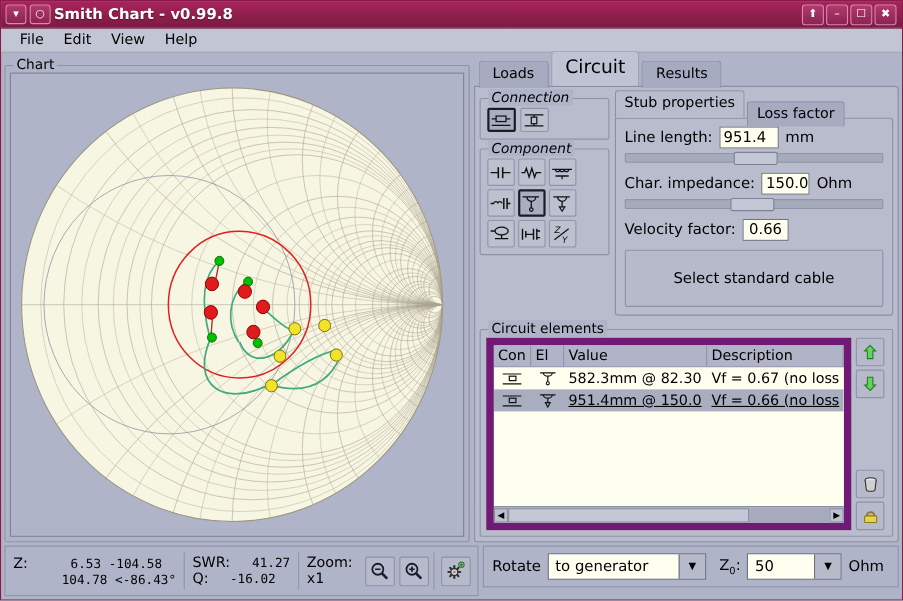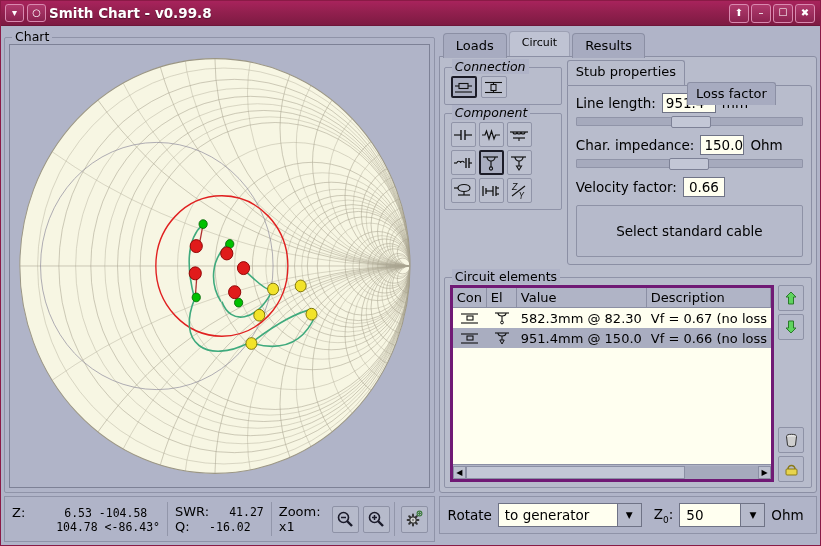--- a/index.html
+++ b/index.html
@@ -51,21 +51,21 @@
   
   .chart-group { flex:1; display:flex; }
   .chart-area { flex:1; margin:6px 4px 4px 4px; background:#b0b4c8;
      border:1px solid #7d8196; position:relative; overflow:hidden; }
 
   
   .tabrow { display:flex; align-items:flex-end; height:27px; padding-left:4px; gap:2px; }
   .tab { padding:4px 12px 5px 12px; font-size:13px;
      background:#a7abc0; border:1px solid #8b8fa4; border-bottom:none;
      border-radius:4px 4px 0 0; position:relative; top:2px; }
-  .tab.active { background:#bfc3d3; top:0; padding-bottom:7px; font-size:11px;
+  .tab.active { background:#bfc3d3; top:0; padding-bottom:7px; font-size:17px;
      border-color:#9da1b4; z-index:3; }
 
   .panel { flex:1; display:flex; flex-direction:column;
      background:#b8bccc; border:1px solid #8b8fa4; border-radius:0 3px 3px 3px;
      padding:4px; gap:2px; }
 
   .toprow { display:flex; gap:5px; }
 
   
   .iconbtn { width:26px; height:22px; background:#bcc0cf;
@@ -80,21 +80,21 @@
 
   .btnrow { display:flex; gap:4px; margin-top:6px; }
   .btn { background:#b6bacb; border:1px solid #8e92a6; border-radius:2px;
      padding:5px 0; text-align:center; font-size:13px; flex:1; }
   .btn.disabled { color:#9094a8; text-shadow:0 1px 0 #d2d6e4; }
 
   
   .stub-wrap { flex:1; display:flex; flex-direction:column; }
   .inner-tabrow { display:flex; align-items:flex-end; height:24px; gap:2px; }
   .itab { padding:3px 8px 4px 8px; font-size:13px; background:#a7abc0;
-     border:1px solid #8b8fa4; border-bottom:none; border-radius:3px 3px 0 0; top:20px; position:relative; }
+     border:1px solid #8b8fa4; border-bottom:none; border-radius:3px 3px 0 0; top:8px; position:relative; }
   .itab.active { background:#b8bccc; top:0; padding-bottom:6px; z-index:2; }
   .stub-panel { border:1px solid #8b8fa4; border-radius:0 3px 3px 3px;
      background:#b8bccc; padding:7px 8px; flex:1; }
 
   .field { display:flex; align-items:center; gap:6px; margin-bottom:2px; }
   .field .lbl { font-size:13.5px; }
   .textbox { background:#fffff0; border:1px solid #6f7386;
      padding:1px 3px; font-size:13.5px; height:20px; line-height:17px;
      overflow:hidden; white-space:nowrap; }
   .unit { font-size:13.5px; }
@@ -104,27 +104,27 @@
   .slider .thumb { position:absolute; top:-2px; width:40px; height:12px;
      background:#c3c7d6; border:1px solid #7d melhor; border:1px solid #7d8196; border-radius:2px; }
 
   .wide-btn { display:block; width:100%; background:#b6bacb; border:1px solid #8e92a6;
      border-radius:2px; padding:17px 0; text-align:center; font-size:13.5px; margin-top:8px; }
 
   
   .ce-group { margin-top:10px; flex:1; display:flex; }
   .ce-inner { flex:1; display:flex; padding:7px 5px 5px 5px; gap:4px; }
   .table-wrap { flex:1; display:flex; flex-direction:column;
-     border:3px solid #701a75; background:#fffff0; }
+     border:7px solid #701a75; background:#fffff0; }
   .thead { display:flex; background:#a9adc0; border-bottom:1px solid #8b8fa4; }
   .th { padding:2px 4px; font-size:13px; border-right:1px solid #8b8fa4;
      overflow:hidden; white-space:nowrap; background:#b0b4c6; }
   .tbody { flex:1; background:#fffff0; overflow:hidden; }
   .tr { display:flex; align-items:center; height:20px; }
-  .tr.sel { background:#a9adc0; }
+  .tr.sel { background:#a9adc0;text-decoration:underline; }
   .td { padding:0 4px; font-size:13px; overflow:hidden; white-space:nowrap;
      display:flex; align-items:center; }
   .hscroll { height:15px; background:#b0b4c6; border-top:1px solid #8b8fa4;
      display:flex; align-items:center; }
   .hs-arrow { width:13px; height:13px; background:#bcc0cf; border:1px solid #8b8fa4;
      font-size:8px; text-align:center; line-height:11px; }
   .hs-track { flex:1; height:13px; background:#a6aabd; position:relative; }
   .hs-thumb { position:absolute; left:0; top:0; height:13px; width:75%;
      background:#c3c7d6; border:1px solid #8b8fa4; }
 
@@ -163,20 +163,26 @@
     <div class="tb-btn">○</div>
     <div class="tb-title">Smith Chart - v0.99.8</div>
     <div class="tb-right">
       <div class="tb-btn">⬆</div>
       <div class="tb-btn">–</div>
       <div class="tb-btn">☐</div>
       <div class="tb-btn">✖</div>
     </div>
   </div>
 
+  <div class="menubar">
+    <div class="menu-item">File</div>
+    <div class="menu-item">Edit</div>
+    <div class="menu-item">View</div>
+    <div class="menu-item">Help</div>
+  </div>
 
   <div class="body">
 
     <div class="left">
       <div class="group chart-group">
         <span class="legend">Chart</span>
         <div class="chart-area">
           <svg width="100%" height="100%" viewBox="0 0 425 422" preserveAspectRatio="none">
             <defs>
               <clipPath id="disc">

